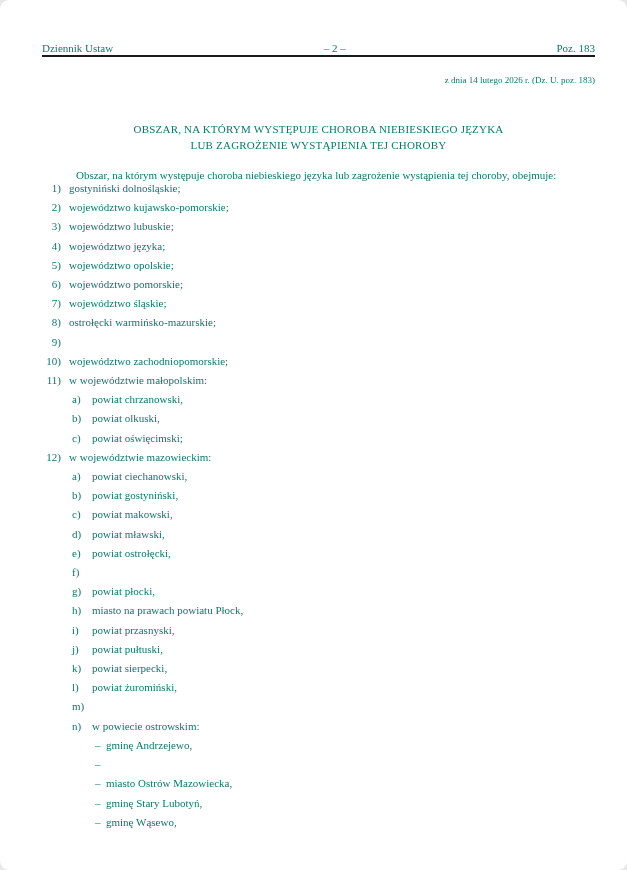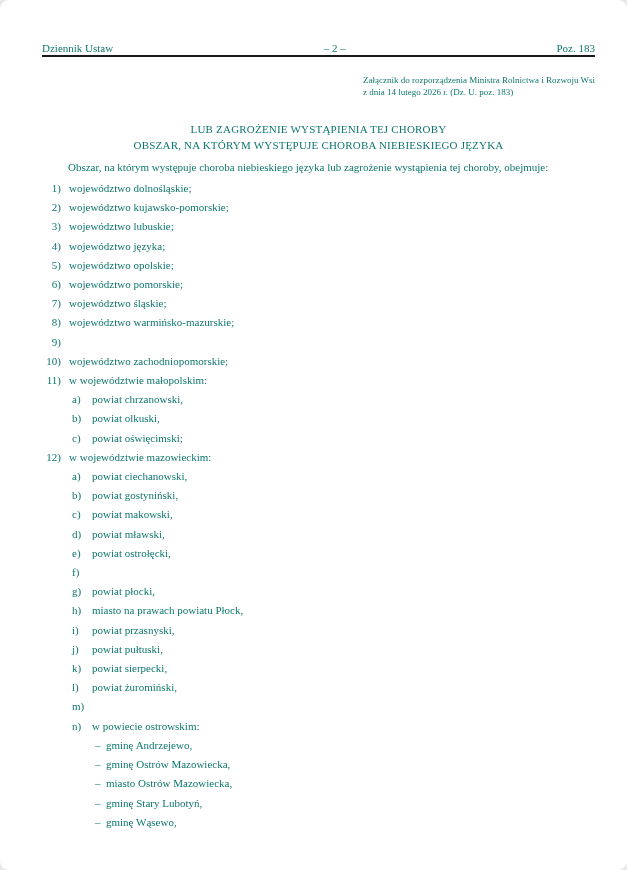--- a/index.html
+++ b/index.html
@@ -56,21 +56,21 @@
     text-align: center;
     font-size: 11px;
     line-height: 15.5px;
     letter-spacing: 0.2px;
   }
   .intro {
     position: absolute;
     left: 42px;
     right: 32px;
     top: 160px;
-    margin: 0;
+    margin: 8px;
     font-size: 11px;
     line-height: 14px;
     text-indent: 26px;
   }
   .list {
     position: absolute;
     left: 42px;
     right: 20px;
     top: 179px;
     font-size: 11px;
@@ -98,35 +98,34 @@
 
   <div class="header">
     <span class="h-left">Dziennik Ustaw</span>
     <span class="h-center">– 2 –</span>
     <span class="h-right">Poz. 183</span>
   </div>
 
   <div class="rule"></div>
 
   <div class="annex">
-    <div>Załącznik do rozporządzenia Ministra Rolnictwa i Rozwoju Wsi</div>
     <div>z dnia 14 lutego 2026 r. (Dz. U. poz. 183)</div>
   </div>
 
   <div class="title">
+    <div>OBSZAR, NA KTÓRYM WYSTĘPUJE CHOROBA NIEBIESKIEGO JĘZYKA</div>
     <div>LUB ZAGROŻENIE WYSTĄPIENIA TEJ CHOROBY</div>
-    <div>OBSZAR, NA KTÓRYM WYSTĘPUJE CHOROBA NIEBIESKIEGO JĘZYKA</div>
   </div>
 
   <p class="intro">Obszar, na którym występuje choroba niebieskiego języka lub zagrożenie wystąpienia tej choroby, obejmuje:</p>
 
   <div class="list" id="area-list">
       <div class="row lvl1">
         <span class="marker">1)</span>
-        <span class="text">województwo dolnośląskie;</span>
+        <span class="text">gostyniński dolnośląskie;</span>
       </div>
       <div class="row lvl1">
         <span class="marker">2)</span>
         <span class="text">województwo kujawsko-pomorskie;</span>
       </div>
       <div class="row lvl1">
         <span class="marker">3)</span>
         <span class="text">województwo lubuskie;</span>
       </div>
       <div class="row lvl1">
@@ -140,21 +139,21 @@
       <div class="row lvl1">
         <span class="marker">6)</span>
         <span class="text">województwo pomorskie;</span>
       </div>
       <div class="row lvl1">
         <span class="marker">7)</span>
         <span class="text">województwo śląskie;</span>
       </div>
       <div class="row lvl1">
         <span class="marker">8)</span>
-        <span class="text">województwo warmińsko-mazurskie;</span>
+        <span class="text">ostrołęcki warmińsko-mazurskie;</span>
       </div>
       <div class="row lvl1">
         <span class="marker">9)</span>
       </div>
       <div class="row lvl1">
         <span class="marker">10)</span>
         <span class="text">województwo zachodniopomorskie;</span>
       </div>
       <div class="row lvl1">
         <span class="marker">11)</span>
@@ -229,21 +228,20 @@
       <div class="row lvl2">
         <span class="marker">n)</span>
         <span class="text">w powiecie ostrowskim:</span>
       </div>
       <div class="row lvl3">
         <span class="marker">–</span>
         <span class="text">gminę Andrzejewo,</span>
       </div>
       <div class="row lvl3">
         <span class="marker">–</span>
-        <span class="text">gminę Ostrów Mazowiecka,</span>
       </div>
       <div class="row lvl3">
         <span class="marker">–</span>
         <span class="text">miasto Ostrów Mazowiecka,</span>
       </div>
       <div class="row lvl3">
         <span class="marker">–</span>
         <span class="text">gminę Stary Lubotyń,</span>
       </div>
       <div class="row lvl3">

